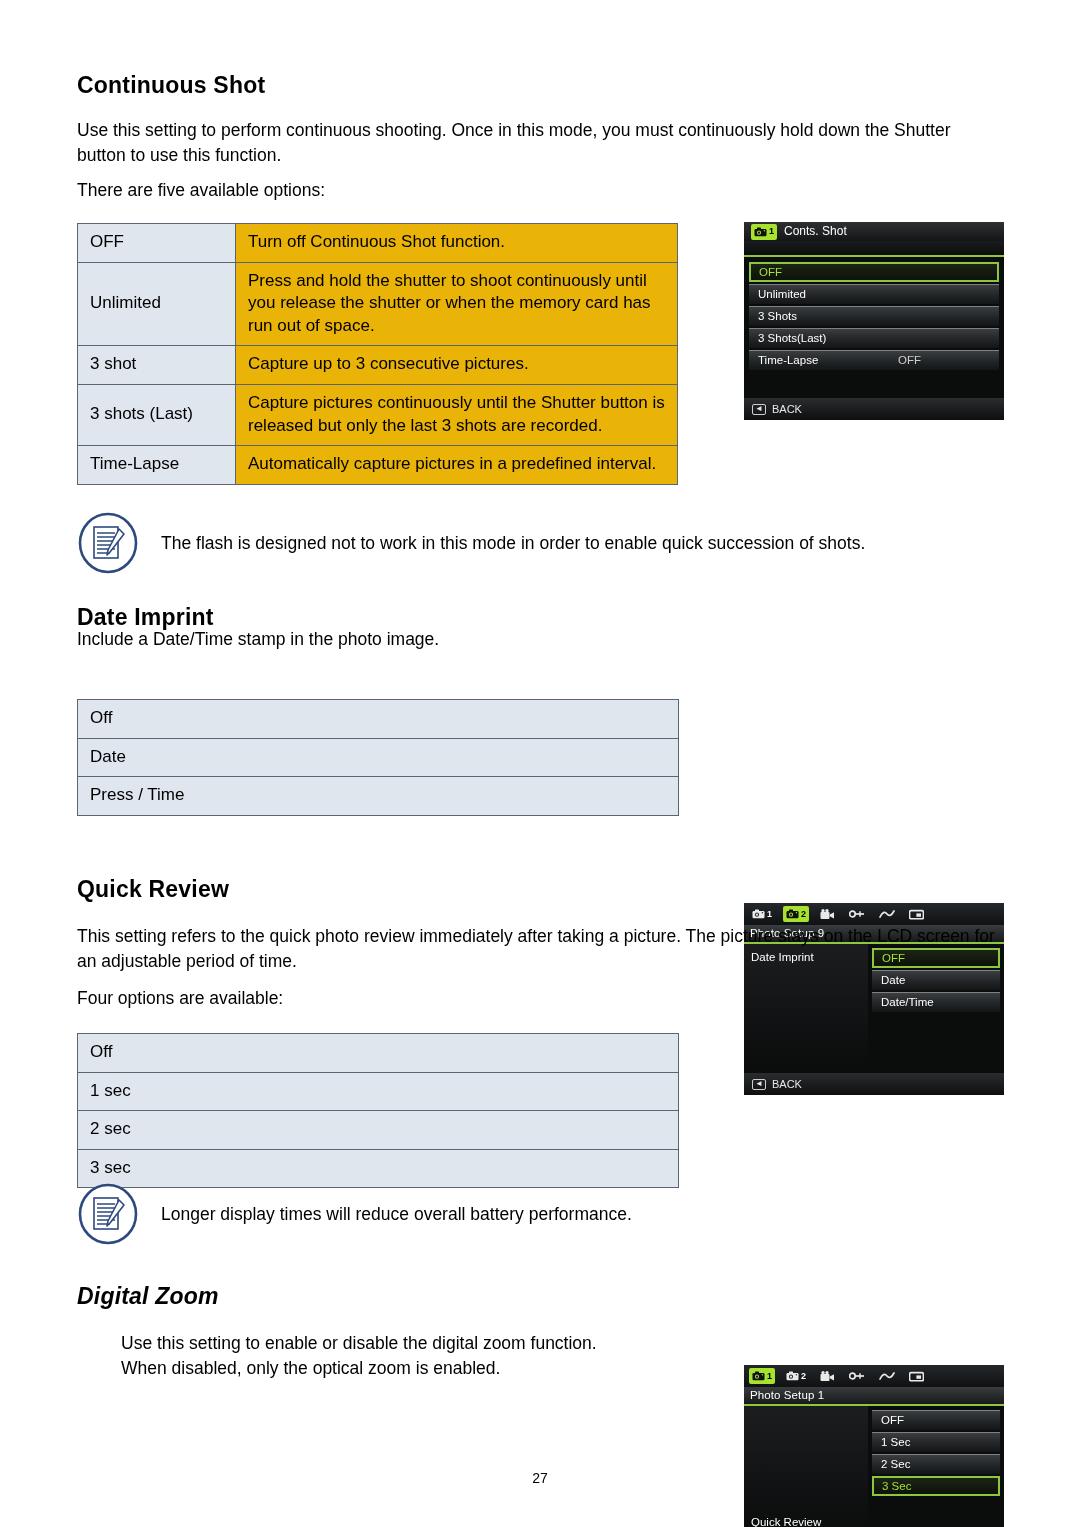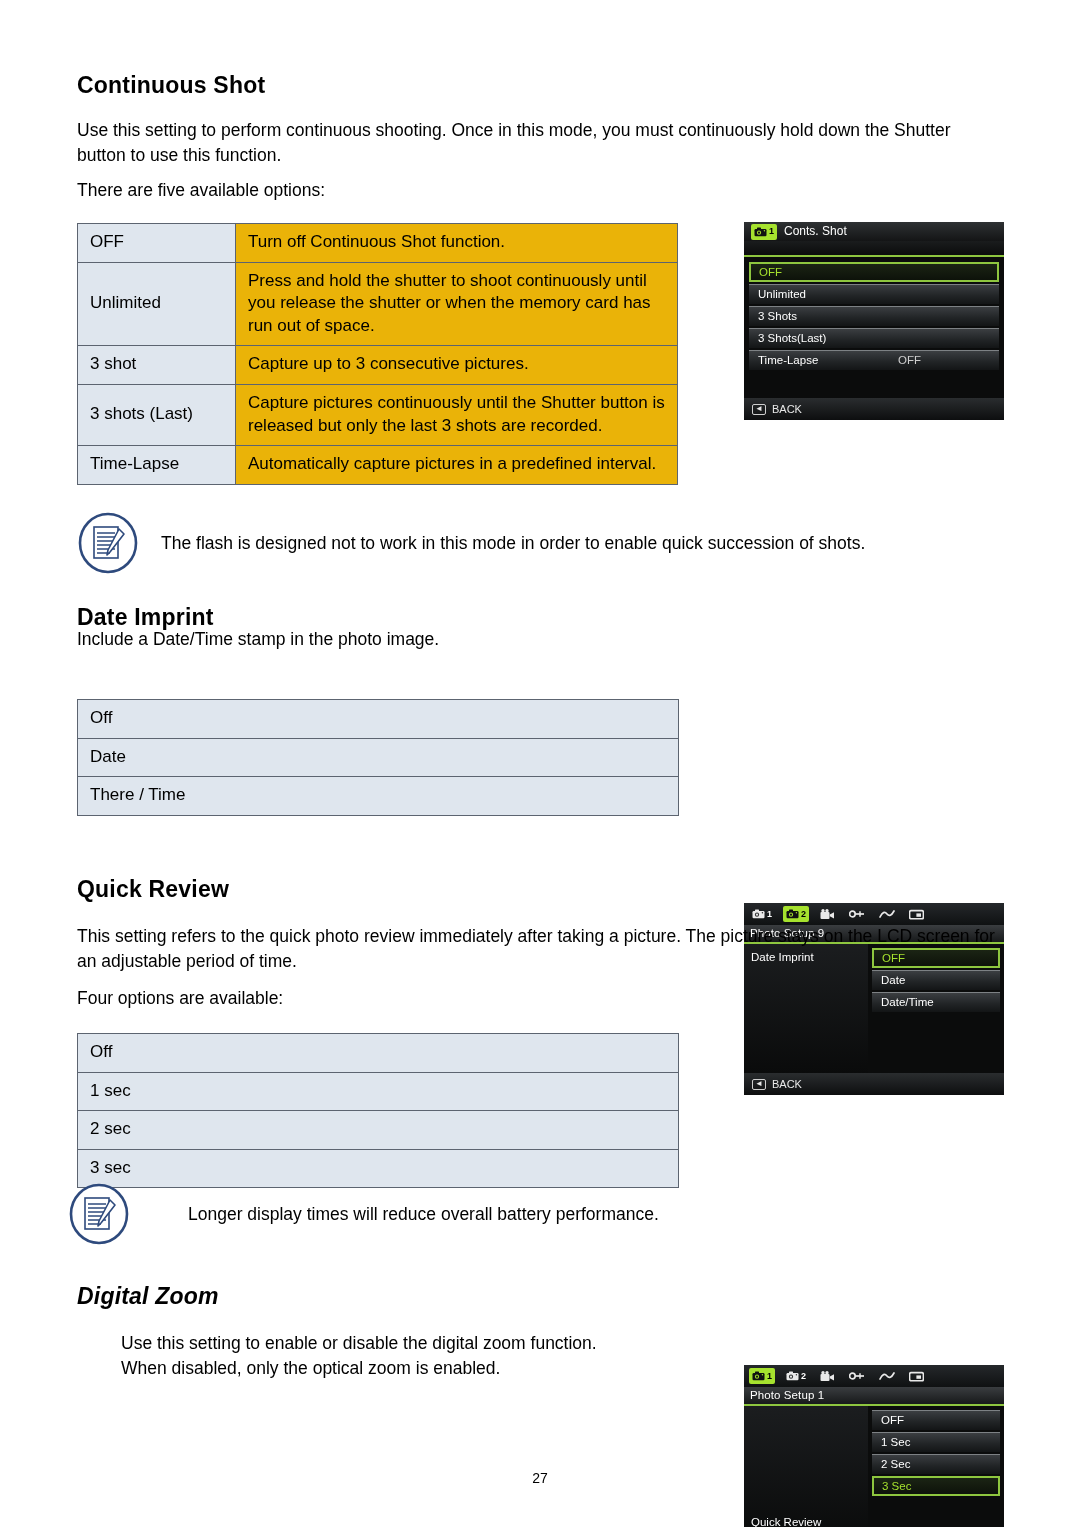--- a/index.html
+++ b/index.html
@@ -264,21 +264,21 @@
   <div class="abs" style="left:77px; top:699px;">
     <table class="doc-table single">
       <tbody>
         <tr>
           <td class="full">Off</td>
         </tr>
         <tr>
           <td class="full">Date</td>
         </tr>
         <tr>
-          <td class="full">There / Time</td>
+          <td class="full">Press / Time</td>
         </tr>
       </tbody>
     </table>
   </div>
 
   <div class="lcd abs" style="left:744px; top:705px; height:192px;">
     <div class="lcd-tabbar">
       <span class="tab-chip">
         <svg class="tab-ico" width="13" height="10" viewBox="0 0 13 10">
           <rect x="0.5" y="2" width="12" height="7.2" rx="1.2" fill="#e9e9e9"></rect>
@@ -437,21 +437,21 @@
           <span>2 Sec</span>
         </div>
         <div class="opt sel">
           <span>3 Sec</span>
         </div>
       </div>
     </div>
 
   </div>
 
-  <div class="note-row abs" style="left:68px; top:1183px; width:920px;gap:36px;">
+  <div class="note-row abs" style="left:77px; top:1183px; width:920px;">
     <svg class="note-icon" viewBox="0 0 62 62">
       <ellipse cx="31" cy="31" rx="28" ry="29" fill="#ffffff" stroke="#2e4a7d" stroke-width="2.6"></ellipse>
       <rect x="17" y="15" width="24" height="31" fill="#ffffff" stroke="#2e4a7d" stroke-width="1.6"></rect>
       <g stroke="#2e4a7d" stroke-width="1.5">
         <line x1="20" y1="21" x2="38" y2="21"></line>
         <line x1="20" y1="25" x2="38" y2="25"></line>
         <line x1="20" y1="29" x2="38" y2="29"></line>
         <line x1="20" y1="33" x2="38" y2="33"></line>
         <line x1="20" y1="37" x2="38" y2="37"></line>
         <line x1="20" y1="41" x2="33" y2="41"></line>

